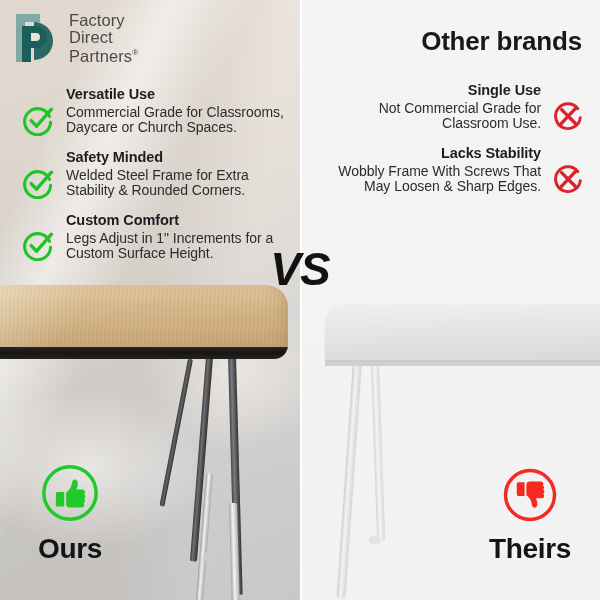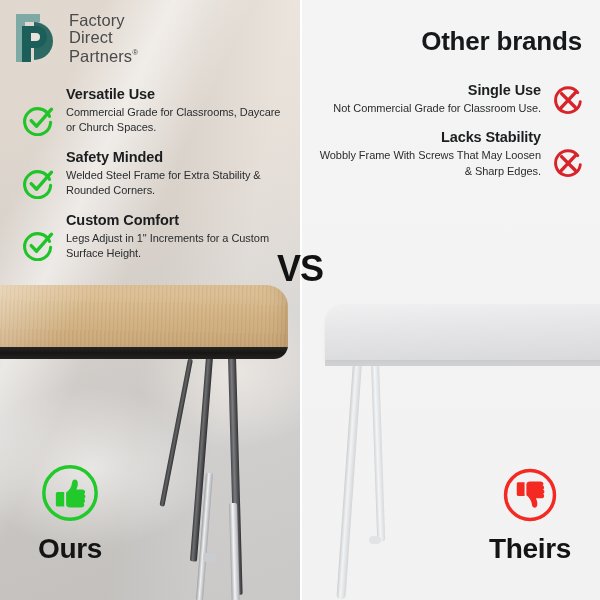--- a/index.html
+++ b/index.html
@@ -59,28 +59,29 @@
   .list.left .badge{margin-right:12px;}
   .list.right .badge{margin-left:11px;}
 
   .txt{flex:1;}
   .list.right .txt{text-align:right;}
   .ttl{
     font-size:14.5px;font-weight:bold;color:#1b1d1f;
     line-height:17px;margin-bottom:2px;letter-spacing:-.1px;
   }
   .dsc{
-    font-size:11px;color:#2a2c2e;line-height:15.4px;letter-spacing:-.05px;
+    font-size:14px;color:#2a2c2e;line-height:15.4px;letter-spacing:-.05px;
   }
 
   
   .vs{
     position:absolute;left:0;right:0;top:246px;text-align:center;
-    font-size:36px;font-weight:bold;color:#121212;letter-spacing:-1px;
+    font-size:46px;font-weight:bold;color:#121212;letter-spacing:-1px;
     line-height:46px;
+    font-style:italic;
   }
 
   
   .photo{position:absolute;overflow:hidden;}
   .photo-left{left:0;top:285px;width:301px;height:315px;}
   .photo-right{left:301px;top:300px;width:299px;height:300px;}
 
   
   .wood-top{
     position:absolute;left:-42px;top:0;width:330px;height:62px;

